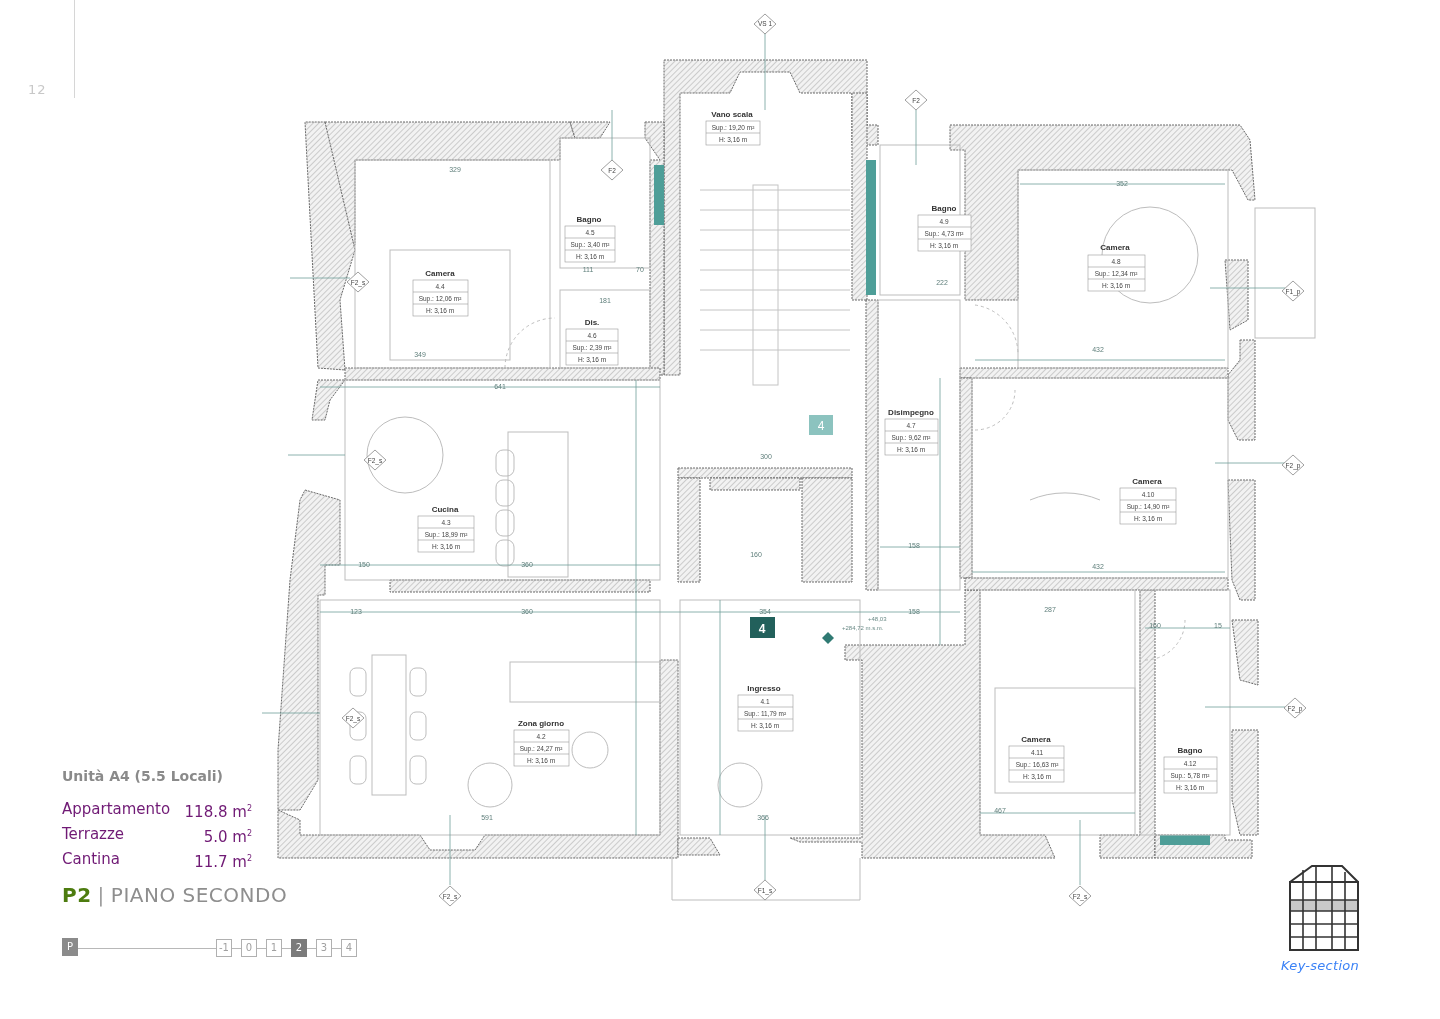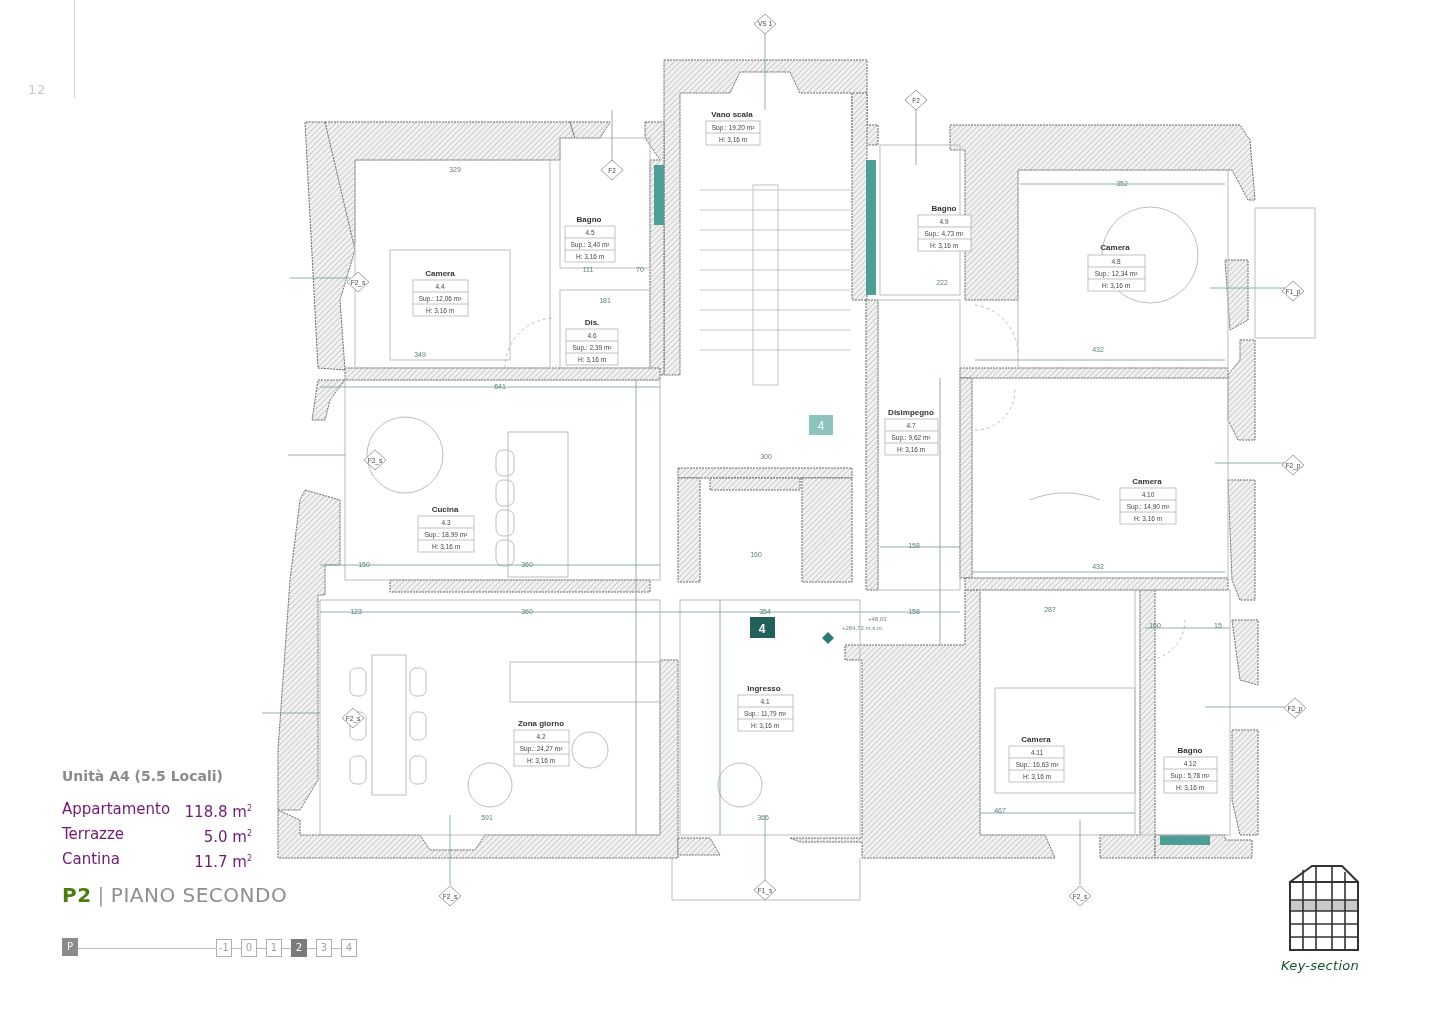--- a/index.html
+++ b/index.html
@@ -13,21 +13,21 @@
   .area-row sup { font-size: 8px; }
   .floor-title { position: absolute; left: 62px; top: 883px; font-size: 20px; color: #8e8e8e; letter-spacing: 0.5px; }
   .floor-title b { color: #4d7c0f; }
   .floor-title .sep { color: #9a9a9a; margin: 0 6px; }
   .floor-nav { position: absolute; left: 62px; top: 938px; height: 20px; width: 300px; }
   .nav-line { position: absolute; left: 10px; top: 10px; width: 280px; height: 1px; background: #b8b8b8; }
   .nav-box { position: absolute; top: 1px; width: 14px; height: 16px; border: 1px solid #b0b0b0; background: #fff; font-size: 10px; color: #a0a0a0; text-align: center; line-height: 16px; cursor: pointer; }
   .nav-box.active { background: #7b7b7b; color: #fff; border-color: #7b7b7b; }
   .nav-p { position: absolute; left: 0; top: 0; width: 16px; height: 18px; background: #8b8b8b; color: #fff; font-size: 10px; text-align: center; line-height: 18px; }
   .key-section { position: absolute; left: 1282px; top: 860px; width: 96px; }
-  .key-label { position: absolute; left: 1281px; top: 958px; font-size: 13px; color: #14532d; font-style: italic; letter-spacing: 0.3px; }
+  .key-label { position: absolute; left: 1281px; top: 958px; font-size: 13px; color: #3b82f6; font-style: italic; letter-spacing: 0.3px; }
 </style>
 </head>
 <body>
 
 <div class="page-number">12</div>
 <div class="page-rule"></div>
 
 <svg class="plan" width="1440" height="1019" viewBox="0 0 1440 1019" xmlns="http://www.w3.org/2000/svg">
   <defs>
     <pattern id="hatch" patternUnits="userSpaceOnUse" width="4" height="4" patternTransform="rotate(45)">

